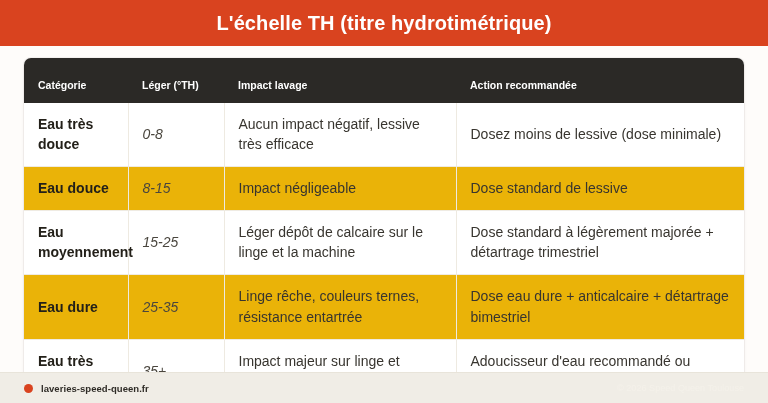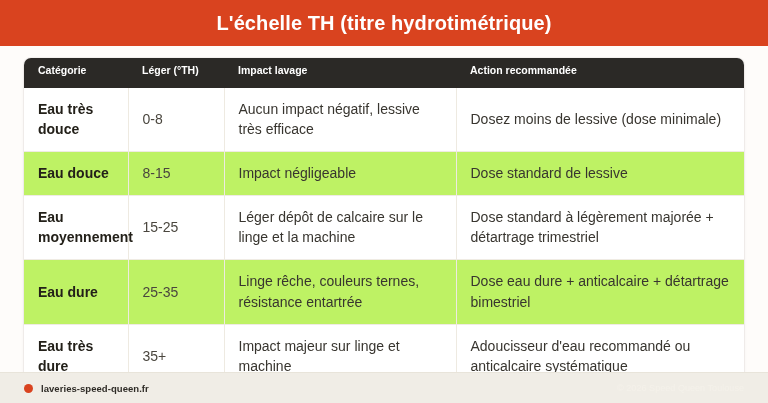--- a/index.html
+++ b/index.html
@@ -62,21 +62,21 @@
   col.c-dur  { width: 96px;  }
   col.c-imp  { width: 232px; }
   col.c-act  { width: 288px; }
 
   thead th {
     background: #2b2926;
     color: #ffffff;
     font-size: 10.5px;
     font-weight: bold;
     text-align: left;
-    padding: 6px 12px 11px 14px;
+    padding: 21px 12px 11px 14px;
     line-height: 1.2;
     vertical-align: middle;
     white-space: nowrap;
   }
 
   tbody td {
     font-size: 14px;
     line-height: 1.48;
     padding: 11px 14px 11px 14px;
     vertical-align: middle;
@@ -86,24 +86,25 @@
 
   tbody td.col-act { border-right: none; }
 
   tbody td.col-cat {
     font-weight: bold;
     color: #232019;
   }
 
   tbody td.col-dur {
     color: #4a463e;
+    font-style: italic;
   }
 
   tbody tr.row-odd  td { background: #ffffff; }
-  tbody tr.row-even td { background: #bef264; }
+  tbody tr.row-even td { background: #eab308; }
 
   tbody tr + tr td { border-top: 1px solid #efebe3; }
 
   
   .footer {
     position: absolute;
     left: 0;
     bottom: 0;
     width: 768px;
     height: 31px;

